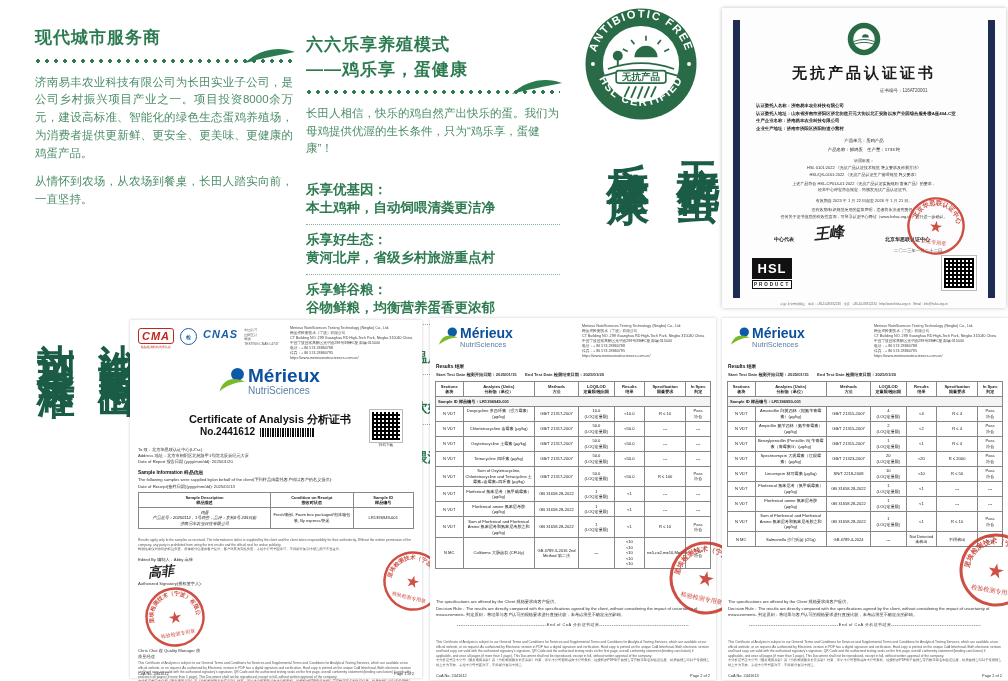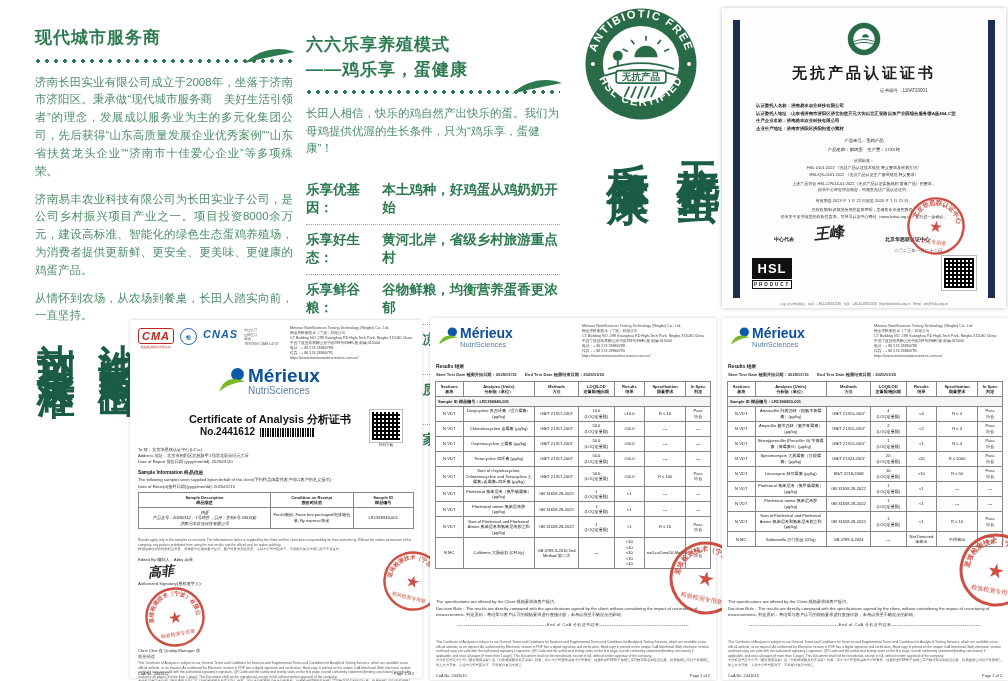--- a/index.html
+++ b/index.html
@@ -7,21 +7,21 @@
        font-family:"Liberation Sans",sans-serif;color:#333;}
   .abs{position:absolute;}
   
   .g-title{font-size:17px;font-weight:bold;color:#2c7a50;line-height:1.45;letter-spacing:1px;}
   .dotrule{height:6px;background-image:radial-gradient(circle at 3px 3px,#2c7a50 1.7px,transparent 1.9px);
            background-size:9px 6px;background-repeat:repeat-x;position:relative;margin:7px 0 10px 0;}
   .swoosh{position:absolute;right:-4px;top:-13px;}
   .para{font-size:11.5px;color:#4c8e68;line-height:1.55;margin:0 0 10px 0;text-align:justify;font-weight:500;}
   .breed-intro{font-size:11.5px;color:#4c8e68;line-height:1.5;margin:0 0 18px 0;font-weight:500;}
   .breed-item{display:flex;font-size:13.5px;font-weight:bold;color:#2c7a50;
-              padding:6px 0 7px 0;border-bottom:1.6px dotted #86b59d;}
+              padding:6px 0 7px 0;border-bottom:1.6px dotted #86b59d;flex-direction:column;}
   .breed-item:last-of-type{border-bottom:none;}
   
   .vslogan{writing-mode:vertical-rl;text-orientation:upright;font-weight:bold;color:#1a5c45;}
   .vslogan span{display:block;letter-spacing:6px;}
   .vs-main{font-size:43px;}
   .vs-main span{margin-left:12px;}
   .vs-sal{font-size:38px;}
   .vs-sal span{margin-left:10px;}
   
   .cert-page{background:#fdfdfd;box-shadow:0 0 4px rgba(0,0,0,.25);}
@@ -82,21 +82,20 @@
 <div class="abs" style="left:35px;top:26px;width:258px;">
   <div class="g-title">
     <div>现代城市服务商</div>
   </div>
   <div class="dotrule">
     <svg class="swoosh" width="54" height="20" viewBox="0 0 54 20">
       <path d="M2,18 C 16,4 36,1 52,7 C 36,10 16,14 2,18 Z" fill="#2c7a50"></path>
     </svg>
   </div>
 
-    <p class="para">济南长田实业有限公司成立于2008年，坐落于济南市济阳区。秉承做“现代城市服务商　美好生活引领者”的理念，发展成以服务业为主的多元化集团公司，先后获得“山东高质量发展企业优秀案例”“山东省扶贫龙头企业”“济南市十佳爱心企业”等多项殊荣。</p>
 
     <p class="para">济南易丰农业科技有限公司为长田实业子公司，是公司乡村振兴项目产业之一。项目投资8000余万元，建设高标准、智能化的绿色生态蛋鸡养殖场，为消费者提供更新鲜、更安全、更美味、更健康的鸡蛋产品。</p>
 
     <p class="para">从情怀到农场，从农场到餐桌，长田人踏实向前，一直坚持。</p>
 
 </div>
 
 <div class="abs" style="left:306px;top:33px;width:254px;">
   <div class="g-title">
     <div>六六乐享养殖模式</div>
@@ -104,21 +103,21 @@
   </div>
   <div class="dotrule">
     <svg class="swoosh" width="54" height="20" viewBox="0 0 54 20">
       <path d="M2,18 C 16,4 36,1 52,7 C 36,10 16,14 2,18 Z" fill="#2c7a50"></path>
     </svg>
   </div>
   <p class="breed-intro">长田人相信，快乐的鸡自然产出快乐的蛋。我们为母鸡提供优渥的生长条件，只为“鸡乐享，蛋健康”！</p>
 
     <div class="breed-item">
       <span>乐享优基因：</span>
-      <span>本土鸡种，好鸡蛋从鸡奶奶开始</span>
+      <span>本土鸡种，自动饲喂清粪更洁净</span>
     </div>
 
     <div class="breed-item">
       <span>乐享好生态：</span>
       <span>黄河北岸，省级乡村旅游重点村</span>
     </div>
 
     <div class="breed-item">
       <span>乐享鲜谷粮：</span>
       <span>谷物鲜粮，均衡营养蛋香更浓郁</span>

